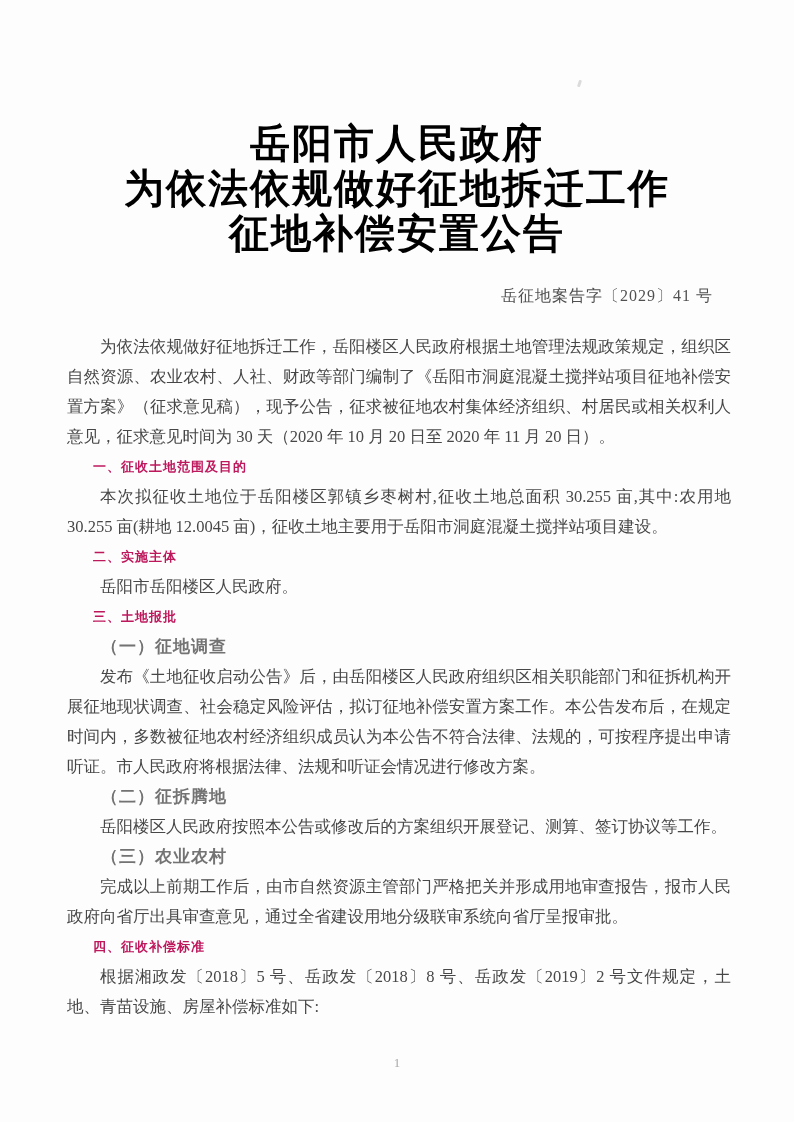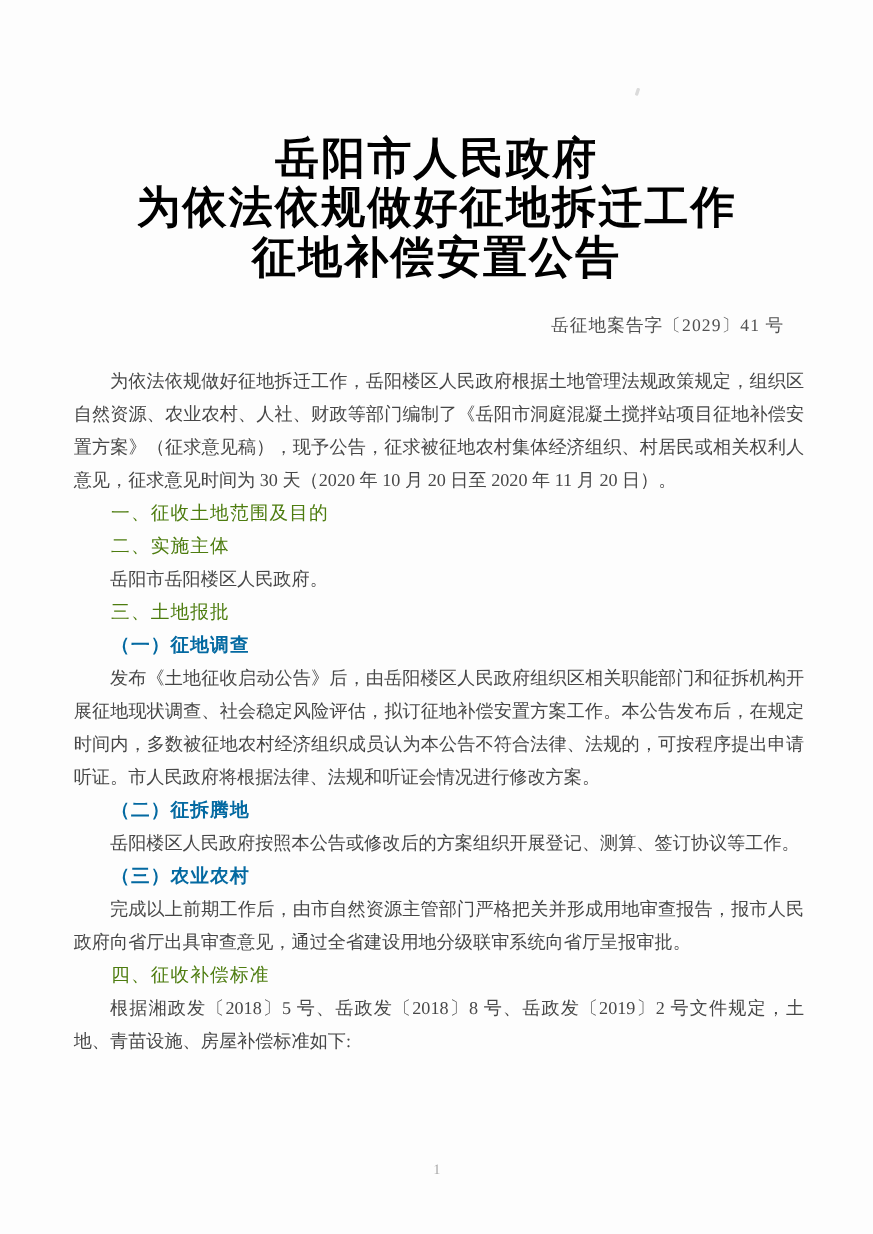--- a/index.html
+++ b/index.html
@@ -46,37 +46,37 @@
     line-height: 30px;
     text-align: justify;
     color: #474747;
   }
   .body-text p {
     margin: 0;
     text-indent: 2em;
   }
   .sec-heading {
     margin: 0;
-    font-size: 17px;
+    font-size: 13px;
     line-height: 30px;
     text-indent: 2em;
-    font-weight: normal;
+    font-weight: bold;
     font-family: "Liberation Sans", "DejaVu Sans", sans-serif;
-    color: #4d7c0f;
+    color: #be185d;
     letter-spacing: 1px;
     text-align: left;
   }
   .subsec-heading {
     margin: 0;
     font-size: 17px;
     line-height: 30px;
     text-indent: 2em;
     font-weight: bold;
     font-family: "Liberation Serif", "DejaVu Serif", serif;
-    color: #0369a1;
+    color: #737373;
     letter-spacing: 1px;
     text-align: left;
   }
   .page-number {
     position: absolute;
     top: 1055px;
     left: 0;
     right: 0;
     text-align: center;
     font-size: 13px;
@@ -107,20 +107,21 @@
     <div class="title-line">征地补偿安置公告</div>
   </div>
 
   <div class="doc-number">岳征地案告字〔2029〕41 号</div>
 
   <div class="body-text">
 
     <p>为依法依规做好征地拆迁工作，岳阳楼区人民政府根据土地管理法规政策规定，组织区自然资源、农业农村、人社、财政等部门编制了《岳阳市洞庭混凝土搅拌站项目征地补偿安置方案》（征求意见稿），现予公告，征求被征地农村集体经济组织、村居民或相关权利人意见，征求意见时间为 30 天（2020 年 10 月 20 日至 2020 年 11 月 20 日）。</p>
 
     <h3 class="sec-heading">一、征收土地范围及目的</h3>
+    <p>本次拟征收土地位于岳阳楼区郭镇乡枣树村,征收土地总面积 30.255 亩,其中:农用地 30.255 亩(耕地 12.0045 亩)，征收土地主要用于岳阳市洞庭混凝土搅拌站项目建设。</p>
 
     <h3 class="sec-heading">二、实施主体</h3>
     <p>岳阳市岳阳楼区人民政府。</p>
 
     <h3 class="sec-heading">三、土地报批</h3>
 
     <h4 class="subsec-heading">（一）征地调查</h4>
     <p>发布《土地征收启动公告》后，由岳阳楼区人民政府组织区相关职能部门和征拆机构开展征地现状调查、社会稳定风险评估，拟订征地补偿安置方案工作。本公告发布后，在规定时间内，多数被征地农村经济组织成员认为本公告不符合法律、法规的，可按程序提出申请听证。市人民政府将根据法律、法规和听证会情况进行修改方案。</p>
 
     <h4 class="subsec-heading">（二）征拆腾地</h4>

